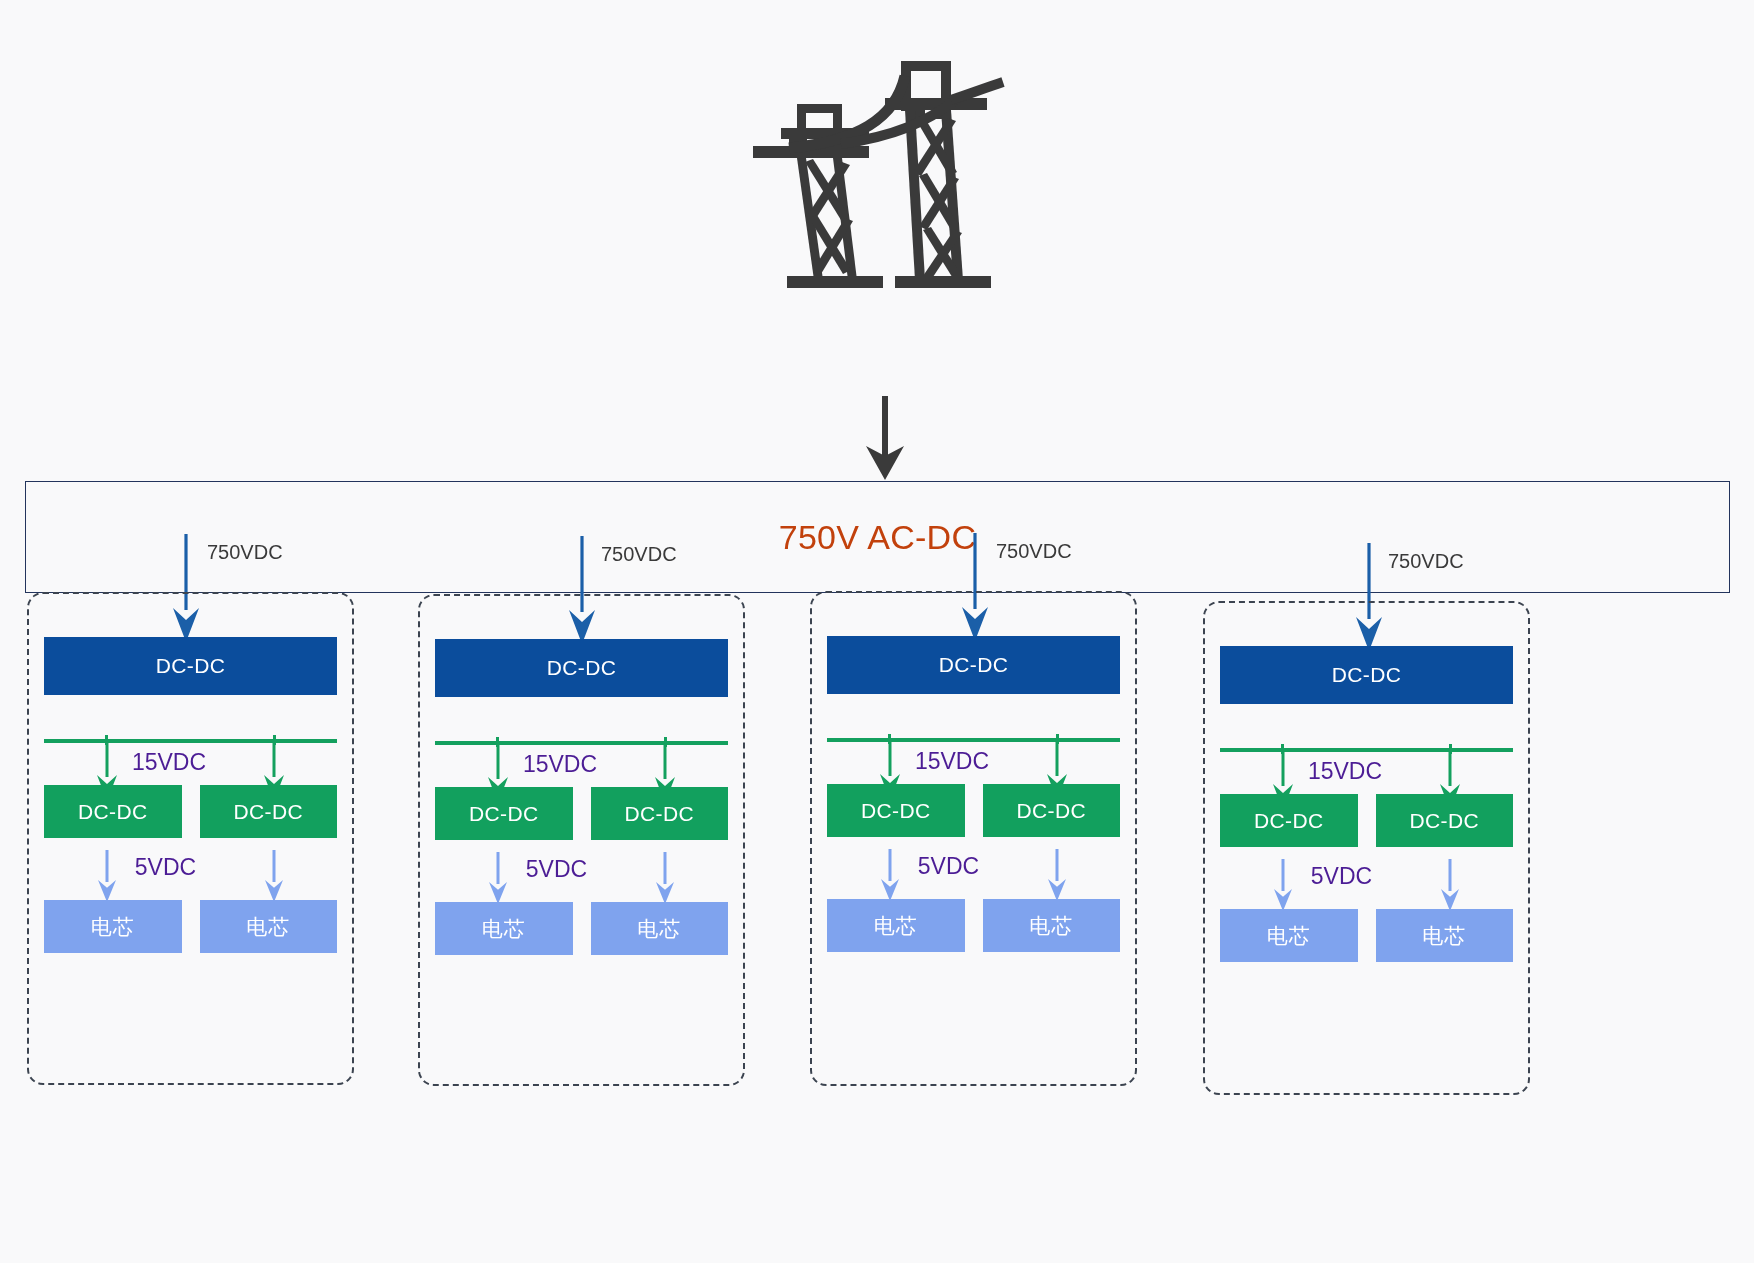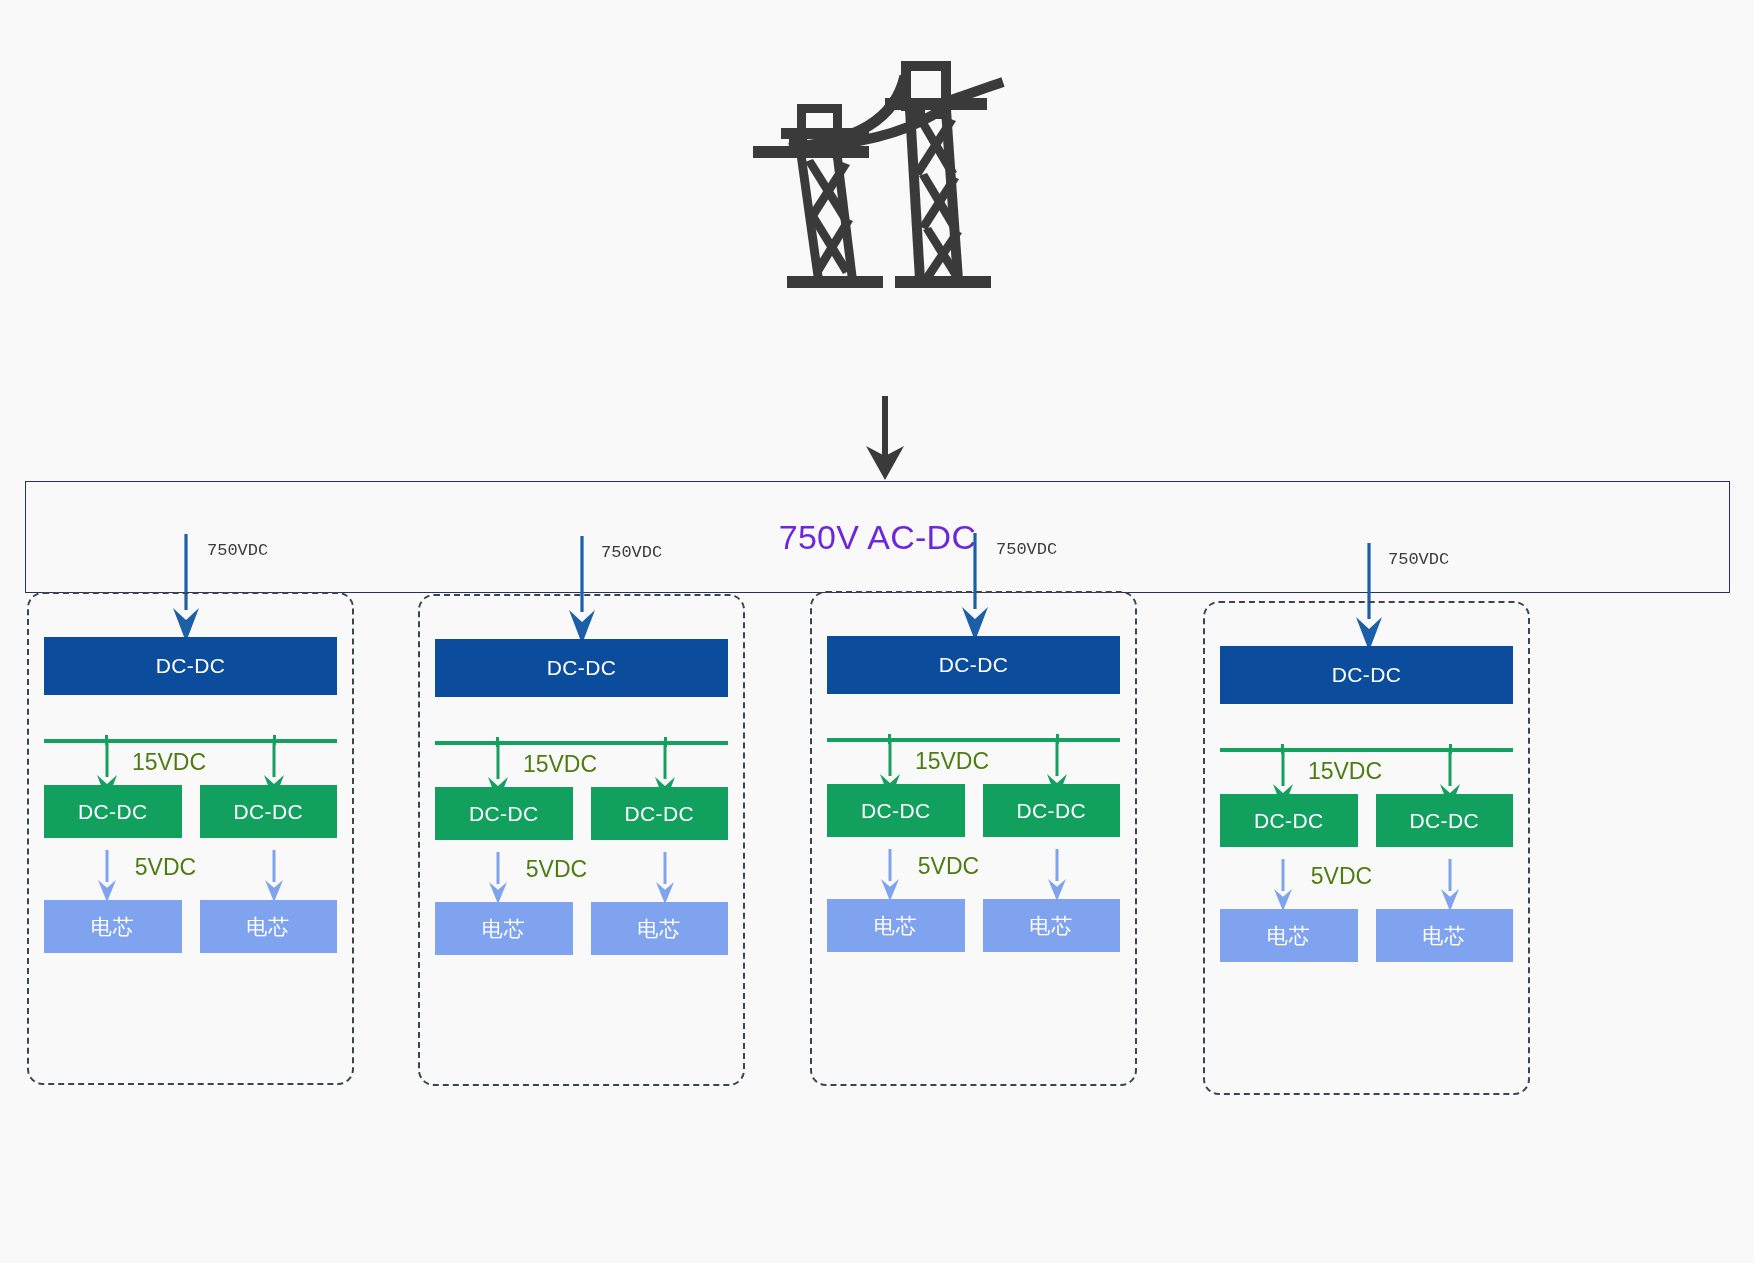--- a/index.html
+++ b/index.html
@@ -60,36 +60,35 @@
     height: 112px;
     border: 1.6px solid #23345C;
     background: #F9F9FA;
     box-sizing: border-box;
     display: flex;
     align-items: center;
     justify-content: center;
   }
   .acdc-bar .txt {
     font-size: 34px;
-    color: #6d28d9;
+    color: #c2410c;
     letter-spacing: .3px;
   }
 
   
   .feed-arrow {
     position: absolute;
     width: 36px;
     height: 100px;
   }
   .feed-label {
     position: absolute;
-    font-size: 17px;
+    font-size: 20px;
     color: #3A3A3A;
     white-space: nowrap;
-    font-family: Liberation Mono, monospace;
   }
 
   
   .group {
     position: absolute;
     border: 2.6px dashed #3C4450;
     border-radius: 16px;
     box-sizing: border-box;
   }
 
@@ -138,21 +137,21 @@
 
   
   .mini-arrow {
     position: absolute;
     width: 26px;
     height: 62px;
   }
   .mid-label {
     position: absolute;
     font-size: 23px;
-    color: #4d7c0f;
+    color: #4c1d95;
     white-space: nowrap;
   }
 </style>
 </head>
 <body>
 
 <div class="stage">
 
   <div class="tower-icon">
     <svg viewBox="0 0 265 240" width="265" height="240" aria-hidden="true">

